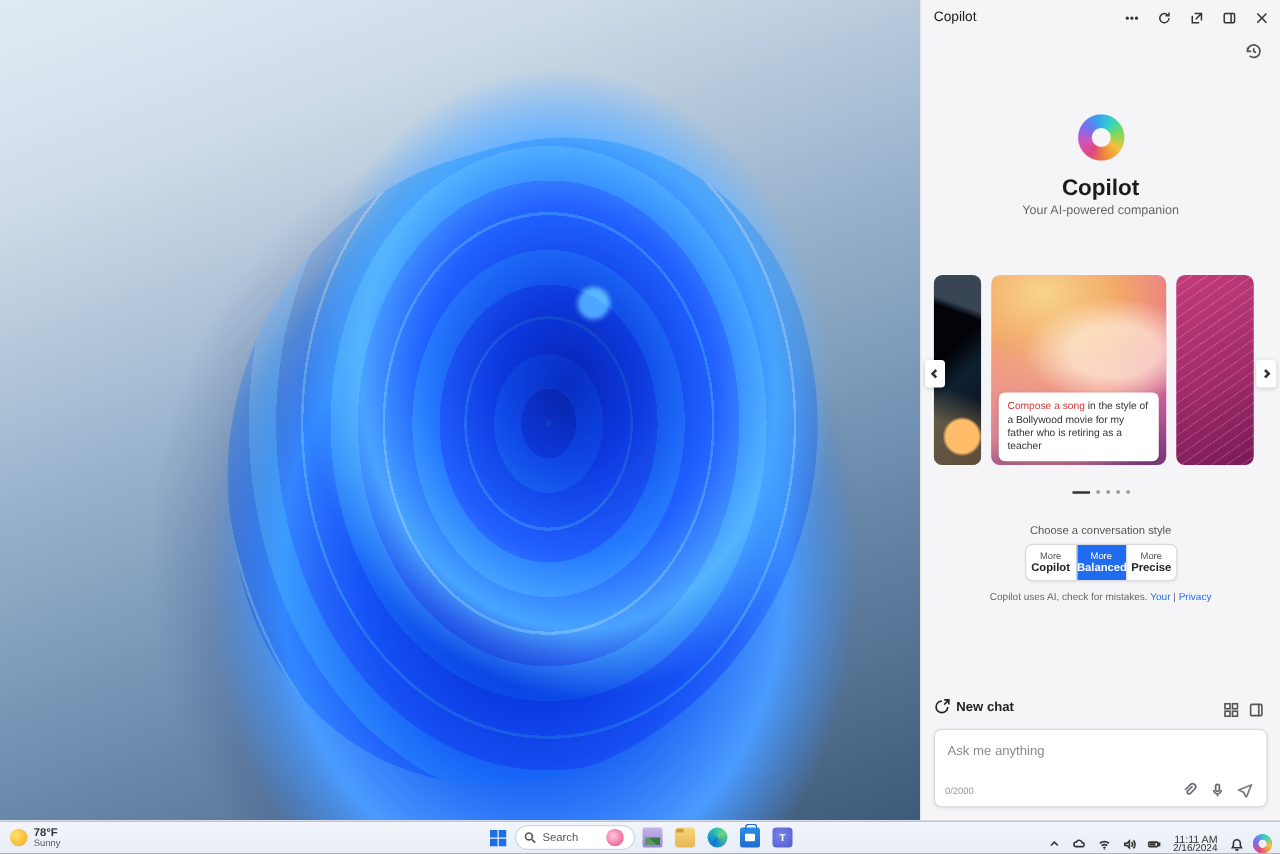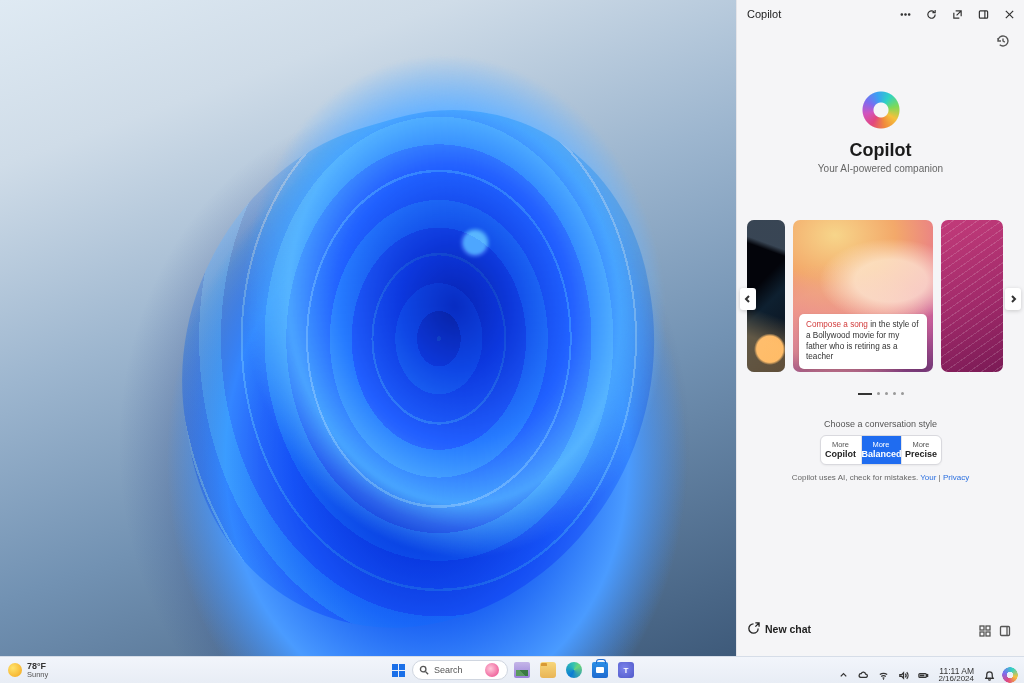--- a/index.html
+++ b/index.html
@@ -275,20 +275,43 @@
           </svg>
         </div>
       <div class="mini-btn">
           <svg viewBox="0 0 12 12">
             <rect x="1.5" y="1.5" width="9" height="9" rx="1"></rect>
             <line x1="8" y1="1.5" x2="8" y2="10.5"></line>
           </svg>
         </div>
     </div>
 
+    <div class="inputbox">
+      <input type="text" placeholder="Ask me anything" style="">
+      <div class="input-footer">
+        <div class="counter">0/2000</div>
+        <div class="if-spacer"></div>
+        <div class="if-btn">
+            <svg viewBox="0 0 12 12">
+              <path d="M8 3 4 7a1.5 1.5 0 0 0 2 2l4-4a2.5 2.5 0 0 0-3.5-3.5L2 6"></path>
+            </svg>
+          </div>
+        <div class="if-btn">
+            <svg viewBox="0 0 12 12">
+              <rect x="4.5" y="1.5" width="3" height="5.5" rx="1.5"></rect>
+              <path d="M3 6a3 3 0 0 0 6 0M6 9v2"></path>
+            </svg>
+          </div>
+        <div class="if-btn send">
+            <svg viewBox="0 0 12 12">
+              <path d="M1 6l10-4-4 10-2-4-4-2z"></path>
+            </svg>
+          </div>
+      </div>
+    </div>
   </div>
 </div>
 
 <div class="taskbar">
   <div class="weather">
     <div class="sun"></div>
     <div class="w-text">
       <div class="w-temp">78°F</div>
       <div class="w-cond">Sunny</div>
     </div>

